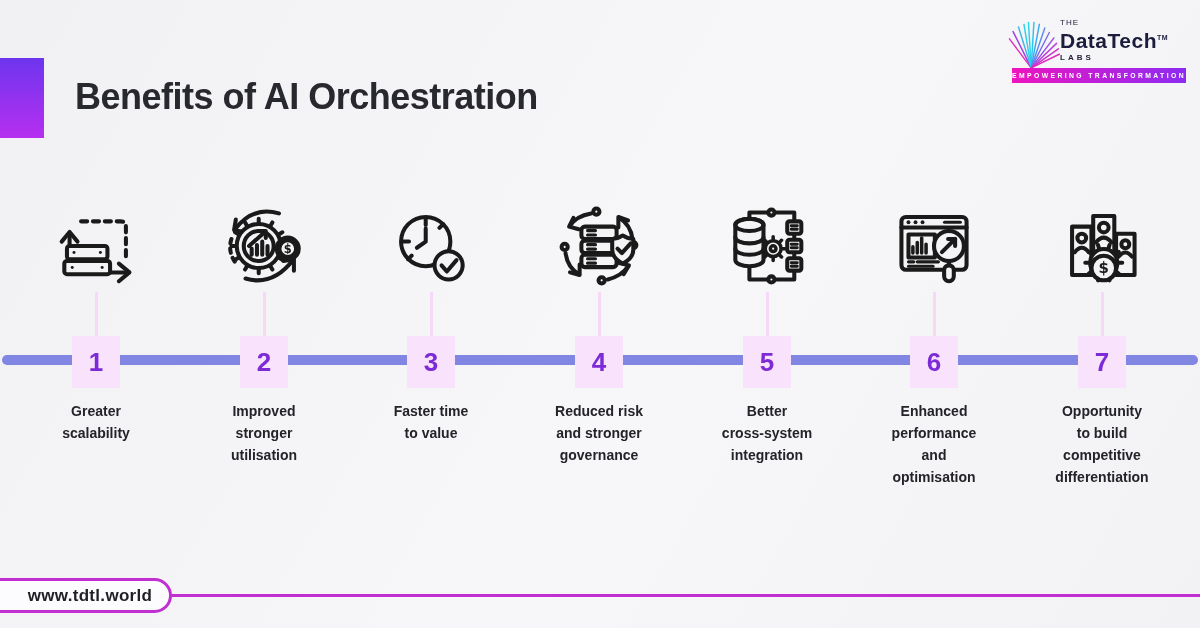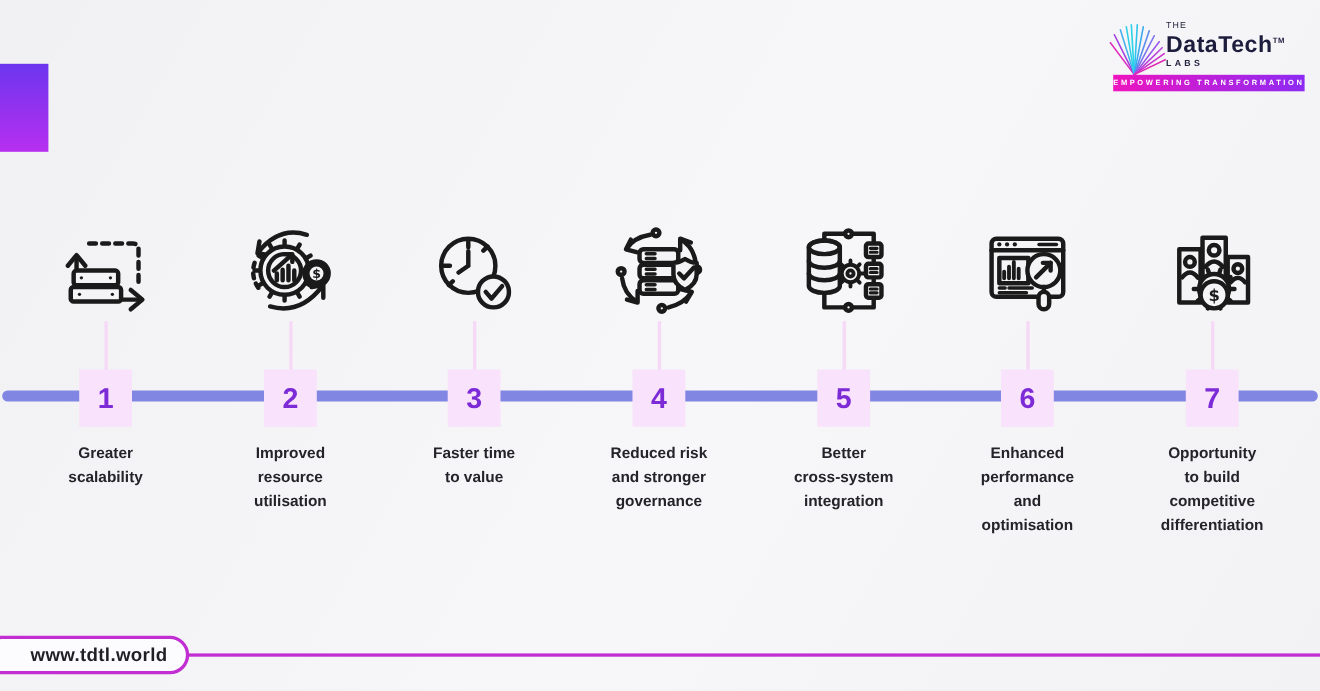--- a/index.html
+++ b/index.html
@@ -63,20 +63,21 @@
   svg.li .fillbg{ fill:#f4f4f7; }
   svg.li .dot{ fill:#1a1a1a; stroke:none; }
   svg.li text{ stroke:none; fill:#1a1a1a; font-family:"DejaVu Sans",sans-serif; font-weight:bold; }
 </style>
 </head>
 <body>
 
 <div class="canvas">
 
   <div class="accent-square"></div>
+  <h1 class="page-title">Benefits of AI Orchestration</h1>
 
   <div class="logo">
     <svg class="logo-wings" width="58" height="54" viewBox="0 0 64 58">
       <g stroke-width="1.6" fill="none" stroke-linecap="round">
         <path d="M30 52 L6 20" stroke="#e030c0"></path>
         <path d="M30 52 L10 12" stroke="#a040e0"></path>
         <path d="M30 52 L16 7" stroke="#48b0ea"></path>
         <path d="M30 52 L22 4" stroke="#30d0e8"></path>
         <path d="M30 52 L27 2" stroke="#28d4ea"></path>
         <path d="M30 52 L33 2" stroke="#2cc4ec"></path>
@@ -142,21 +143,21 @@
         <circle cx="77" cy="53" r="12.5" class="fillbg"></circle>
         <circle cx="77" cy="53" r="9.5"></circle>
         <text x="77" y="58" font-size="13" text-anchor="middle">$</text>
       </svg>
     </div>
     <div class="connector"></div>
     <div class="badge">
         <span>2</span>
       </div>
     <div class="label">Improved
-resource
+stronger
 utilisation</div>
   </div>
 
   <div class="item i3">
     <div class="icon-wrap">
       <svg class="li" width="88" height="88" viewBox="0 0 100 100">
         <circle cx="44" cy="45" r="28"></circle>
         <path d="M44 20 V26 M19 45 H25 M63.8 25.2 L59.6 29.4 M24 65 L28 61"></path>
         <path d="M44 45 V30 M44 45 L34 52"></path>
         <circle cx="70" cy="72" r="16" class="fillbg"></circle>

